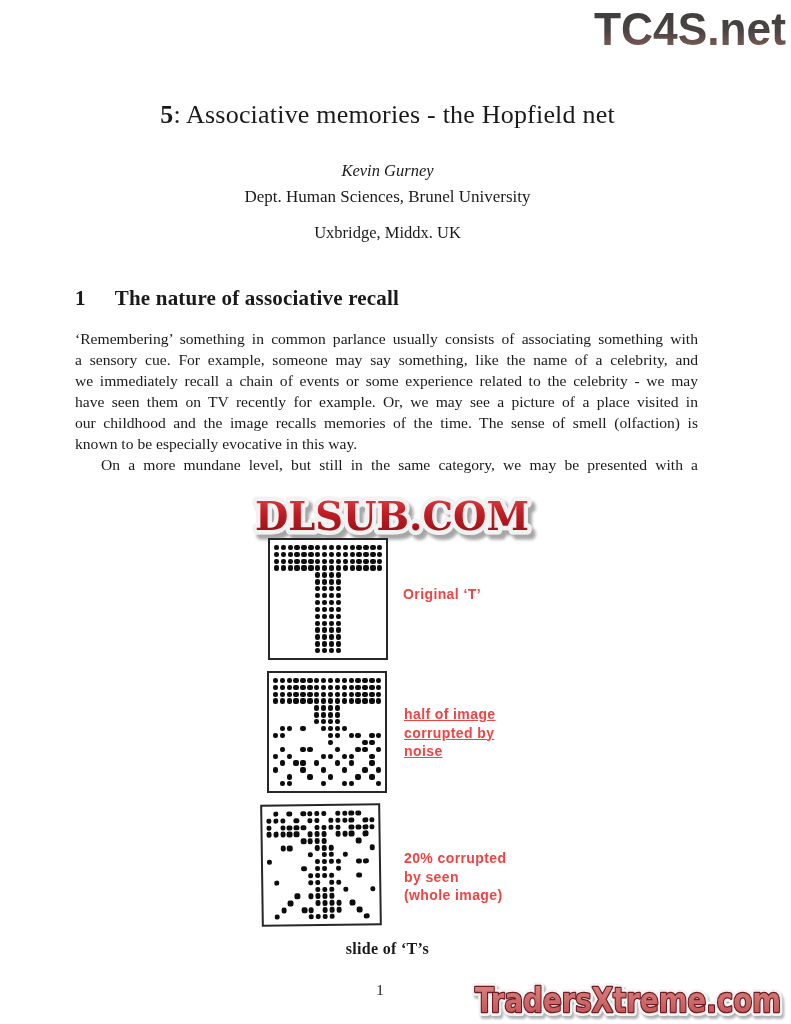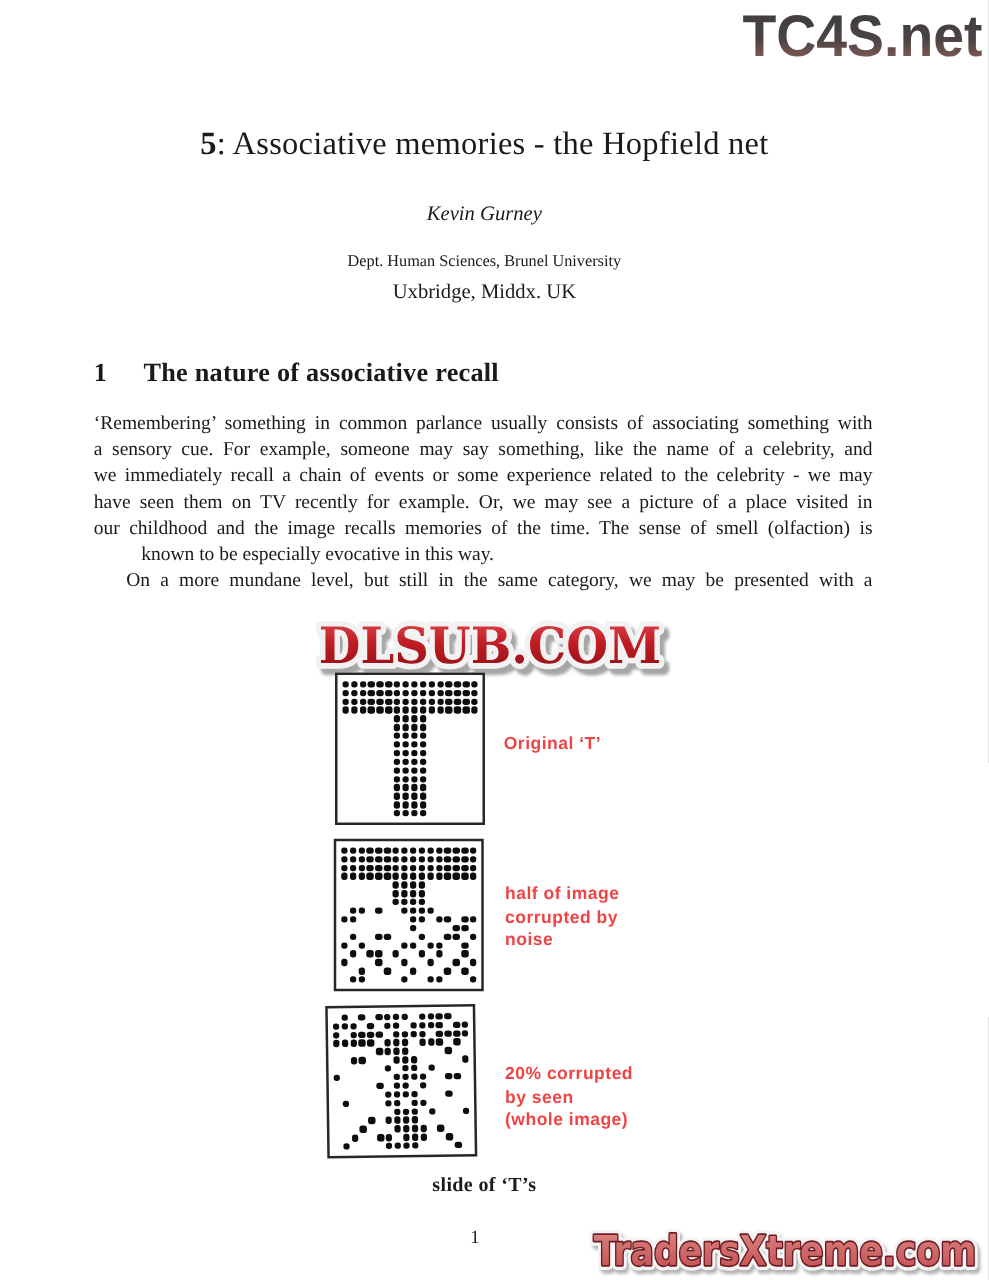--- a/index.html
+++ b/index.html
@@ -6,54 +6,54 @@
   .page{
     position:relative;width:791px;height:1024px;background:#ffffff;
     margin:0 auto;overflow:hidden;
     font-family:"Liberation Serif",serif;color:#1a1a1a;padding-left:44px;
   }
   
   .front{position:absolute;left:75px;width:625px;text-align:center;}
   .doc-title{top:100px;font-size:26px;letter-spacing:0.2px;}
   .doc-title .tnum{font-weight:bold;}
   .author{top:161px;font-size:16.5px;font-style:italic;}
-  .affil1{top:201px;font-size:13px;}
+  .affil1{top:187px;font-size:17px;}
   .affil2{top:223px;font-size:16.5px;}
   
   .heading{
     position:absolute;left:75px;top:286px;display:flex;gap:29px;
     font-size:21px;font-weight:bold;letter-spacing:0.2px;
   }
   
   .para{position:absolute;left:75px;width:623px;font-size:15.6px;}
   .para1{top:328px;}
   .para2{top:454px;}
   .jline{line-height:21px;text-align:justify;text-align-last:justify;white-space:normal;}
-  .jline.last{text-align-last:left;margin-left:38px;}
+  .jline.last{text-align-last:left;}
   .jline.indent{padding-left:26px;}
   
   .figbox{
     position:absolute;background:#fff;border:2px solid #272727;
     padding:4px 3px;
   }
   .dotgrid{display:grid;grid-template-columns:repeat(16,6.9px);grid-auto-rows:6.9px;}
   .cell{position:relative;}
   .cell.dot::after{
     content:"";position:absolute;inset:0.8px;background:#0d0d0d;border-radius:42%;
   }
   .fig1{left:268px;top:538px;}
   .fig2{left:267px;top:671px;}
   .fig3{left:261px;top:804px;transform:rotate(-0.8deg);}
   .figlabel{
     position:absolute;font-family:"Liberation Sans",sans-serif;
     font-weight:bold;font-size:14px;line-height:18.5px;color:#ef4444;
     letter-spacing:0.4px;
   }
   .lab1{left:403px;top:585px;}
-  .lab2{left:404px;top:705px;}
+  .lab2{left:404px;top:705px;text-decoration:underline;}
   .lab3{left:404px;top:849px;}
   .caption{
     position:absolute;left:75px;top:940px;width:625px;text-align:center;
     font-weight:bold;font-size:16px;letter-spacing:0.3px;
   }
   .pagenum{position:absolute;left:368px;top:982px;width:24px;text-align:center;font-size:15px;}
   
   .wm{position:absolute;}
   .wm-top{left:590px;top:2px;}
   .wm-mid{left:244px;top:484px;}

